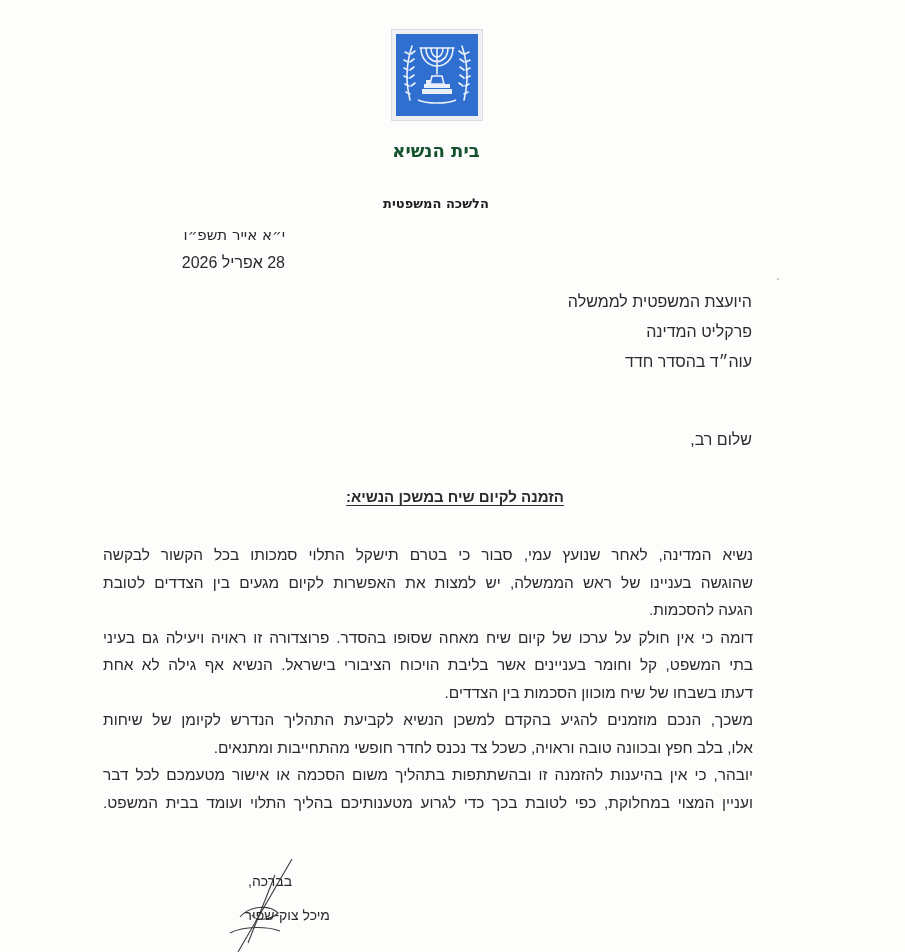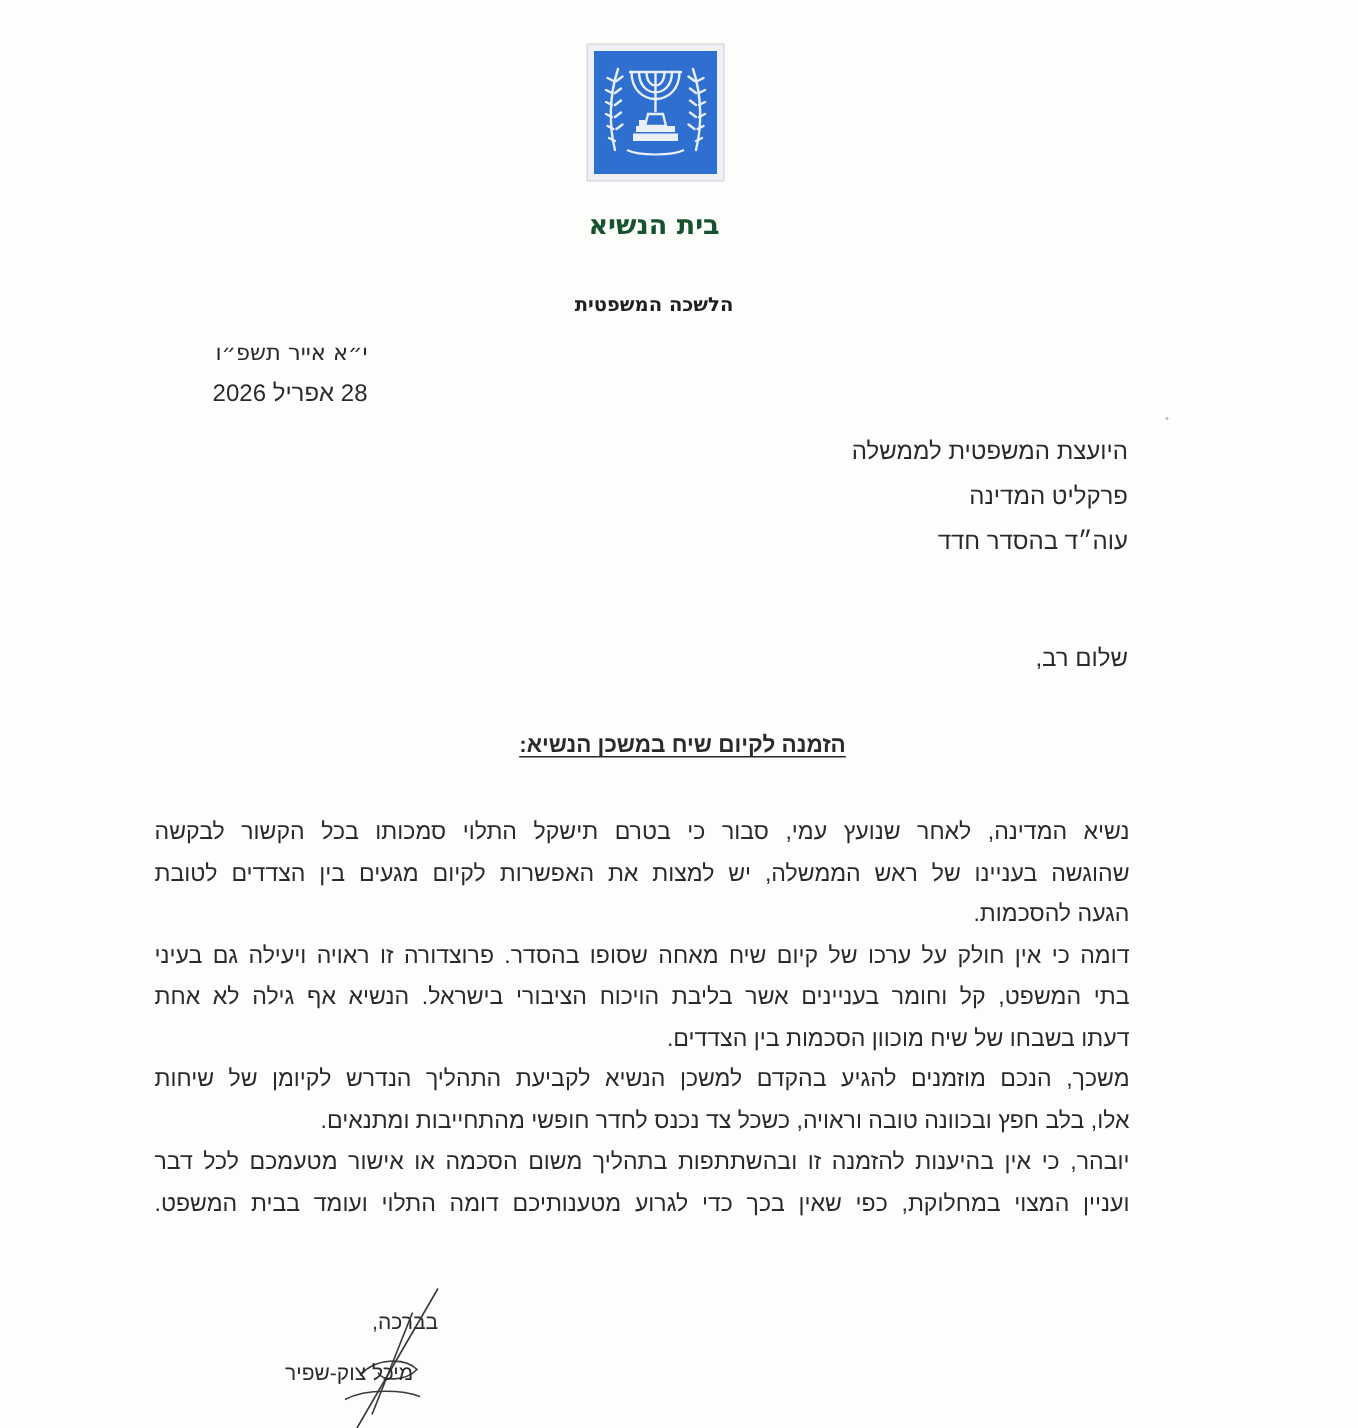--- a/index.html
+++ b/index.html
@@ -22,21 +22,21 @@
     .emblem svg { position: absolute; left: 0; top: 0; width: 100%; height: 100%; }
     .hdr-title {
       position: absolute; top: 140px; left: 0; width: 872px; text-align: center;
       font-weight: bold; font-size: 18px; direction: rtl; color: #14532d;
     }
     .hdr-sub {
       position: absolute; top: 164px; left: 0; width: 872px; text-align: center;
       font-weight: bold; font-size: 13px; direction: rtl; color: #1f1f1f; margin-top: 32px;
     }
     .date {
-      position: absolute; right: 660px; direction: rtl; font-size: 15px; text-align: center; white-space: nowrap; padding-left: 48px;
+      position: absolute; right: 620px; direction: rtl; font-size: 15px; text-align: center; white-space: nowrap; padding-left: 48px;
     }
     .date.heb { top: 226px; }
     .date.greg { top: 254px; font-family: "Liberation Sans", sans-serif; font-size: 16px; }
     .addr {
       position: absolute; right: 153px; top: 287px; direction: rtl; text-align: right;
       font-family: "Liberation Sans", sans-serif; font-size: 16px; line-height: 30px;
     }
     .greeting {
       position: absolute; right: 153px; top: 431px; direction: rtl;
       font-family: "Liberation Sans", sans-serif; font-size: 16px;
@@ -51,21 +51,21 @@
       font-family: "Liberation Sans", sans-serif; font-size: 15.4px; line-height: 27.5px;
       text-align: justify; text-align-last: right;
     }
     .body .line { display: block; white-space: nowrap; text-align-last: justify; }
     .body .line.last { text-align-last: right; }
     .closing {
       position: absolute; right: 613px; top: 873px; direction: rtl;
       font-family: "Liberation Sans", sans-serif; font-size: 14px;
     }
     .sig-name {
-      position: absolute; left: 190px; top: 907px; width: 140px; text-align: left; direction: rtl;
+      position: absolute; left: 190px; top: 907px; width: 140px; text-align: right; direction: rtl;
       font-family: "Liberation Sans", sans-serif; font-size: 14px;
     }
     .sig-title {
       position: absolute; left: 120px; top: 926px; width: 240px; text-align: center; direction: rtl;
       font-family: "Liberation Sans", sans-serif; font-size: 14px;
     }
     .signature { position: absolute; left: 200px; top: 855px; width: 110px; height: 97px; }
     .dot { position: absolute; left: 777px; top: 278px; width: 2px; height: 2px; background: #bbb; border-radius: 50%; }
   </style>
 </head>
@@ -123,21 +123,21 @@
   <div class="body">
     <span class="line">נשיא המדינה, לאחר שנועץ עמי, סבור כי בטרם תישקל התלוי סמכותו בכל הקשור לבקשה</span>
     <span class="line">שהוגשה בעניינו של ראש הממשלה, יש למצות את האפשרות לקיום מגעים בין הצדדים לטובת</span>
     <span class="line last">הגעה להסכמות.</span>
     <span class="line">דומה כי אין חולק על ערכו של קיום שיח מאחה שסופו בהסדר. פרוצדורה זו ראויה ויעילה גם בעיני</span>
     <span class="line">בתי המשפט, קל וחומר בעניינים אשר בליבת הויכוח הציבורי בישראל. הנשיא אף גילה לא אחת</span>
     <span class="line last">דעתו בשבחו של שיח מוכוון הסכמות בין הצדדים.</span>
     <span class="line">משכך, הנכם מוזמנים להגיע בהקדם למשכן הנשיא לקביעת התהליך הנדרש לקיומן של שיחות</span>
     <span class="line last">אלו, בלב חפץ ובכוונה טובה וראויה, כשכל צד נכנס לחדר חופשי מהתחייבות ומתנאים.</span>
     <span class="line">יובהר, כי אין בהיענות להזמנה זו ובהשתתפות בתהליך משום הסכמה או אישור מטעמכם לכל דבר</span>
-    <span class="line">ועניין המצוי במחלוקת, כפי שאין בכך כדי לגרוע מטענותיכם דומה התלוי ועומד בבית המשפט.</span>
+    <span class="line">ועניין המצוי במחלוקת, כפי לטובת בכך כדי לגרוע מטענותיכם בהליך התלוי ועומד בבית המשפט.</span>
   </div>
 
   <div class="closing">בברכה,</div>
 
   <svg class="signature" viewBox="0 0 110 97">
     <g fill="none" stroke="#3a3a3a" stroke-width="1.1">
       <path d="M92 4 L38 97"></path>
       <path d="M75 20 L48 88"></path>
       <path d="M40 62 C50 50 70 50 78 58 C70 66 55 66 52 60"></path>
       <path d="M30 78 C45 70 70 72 80 76"></path>

